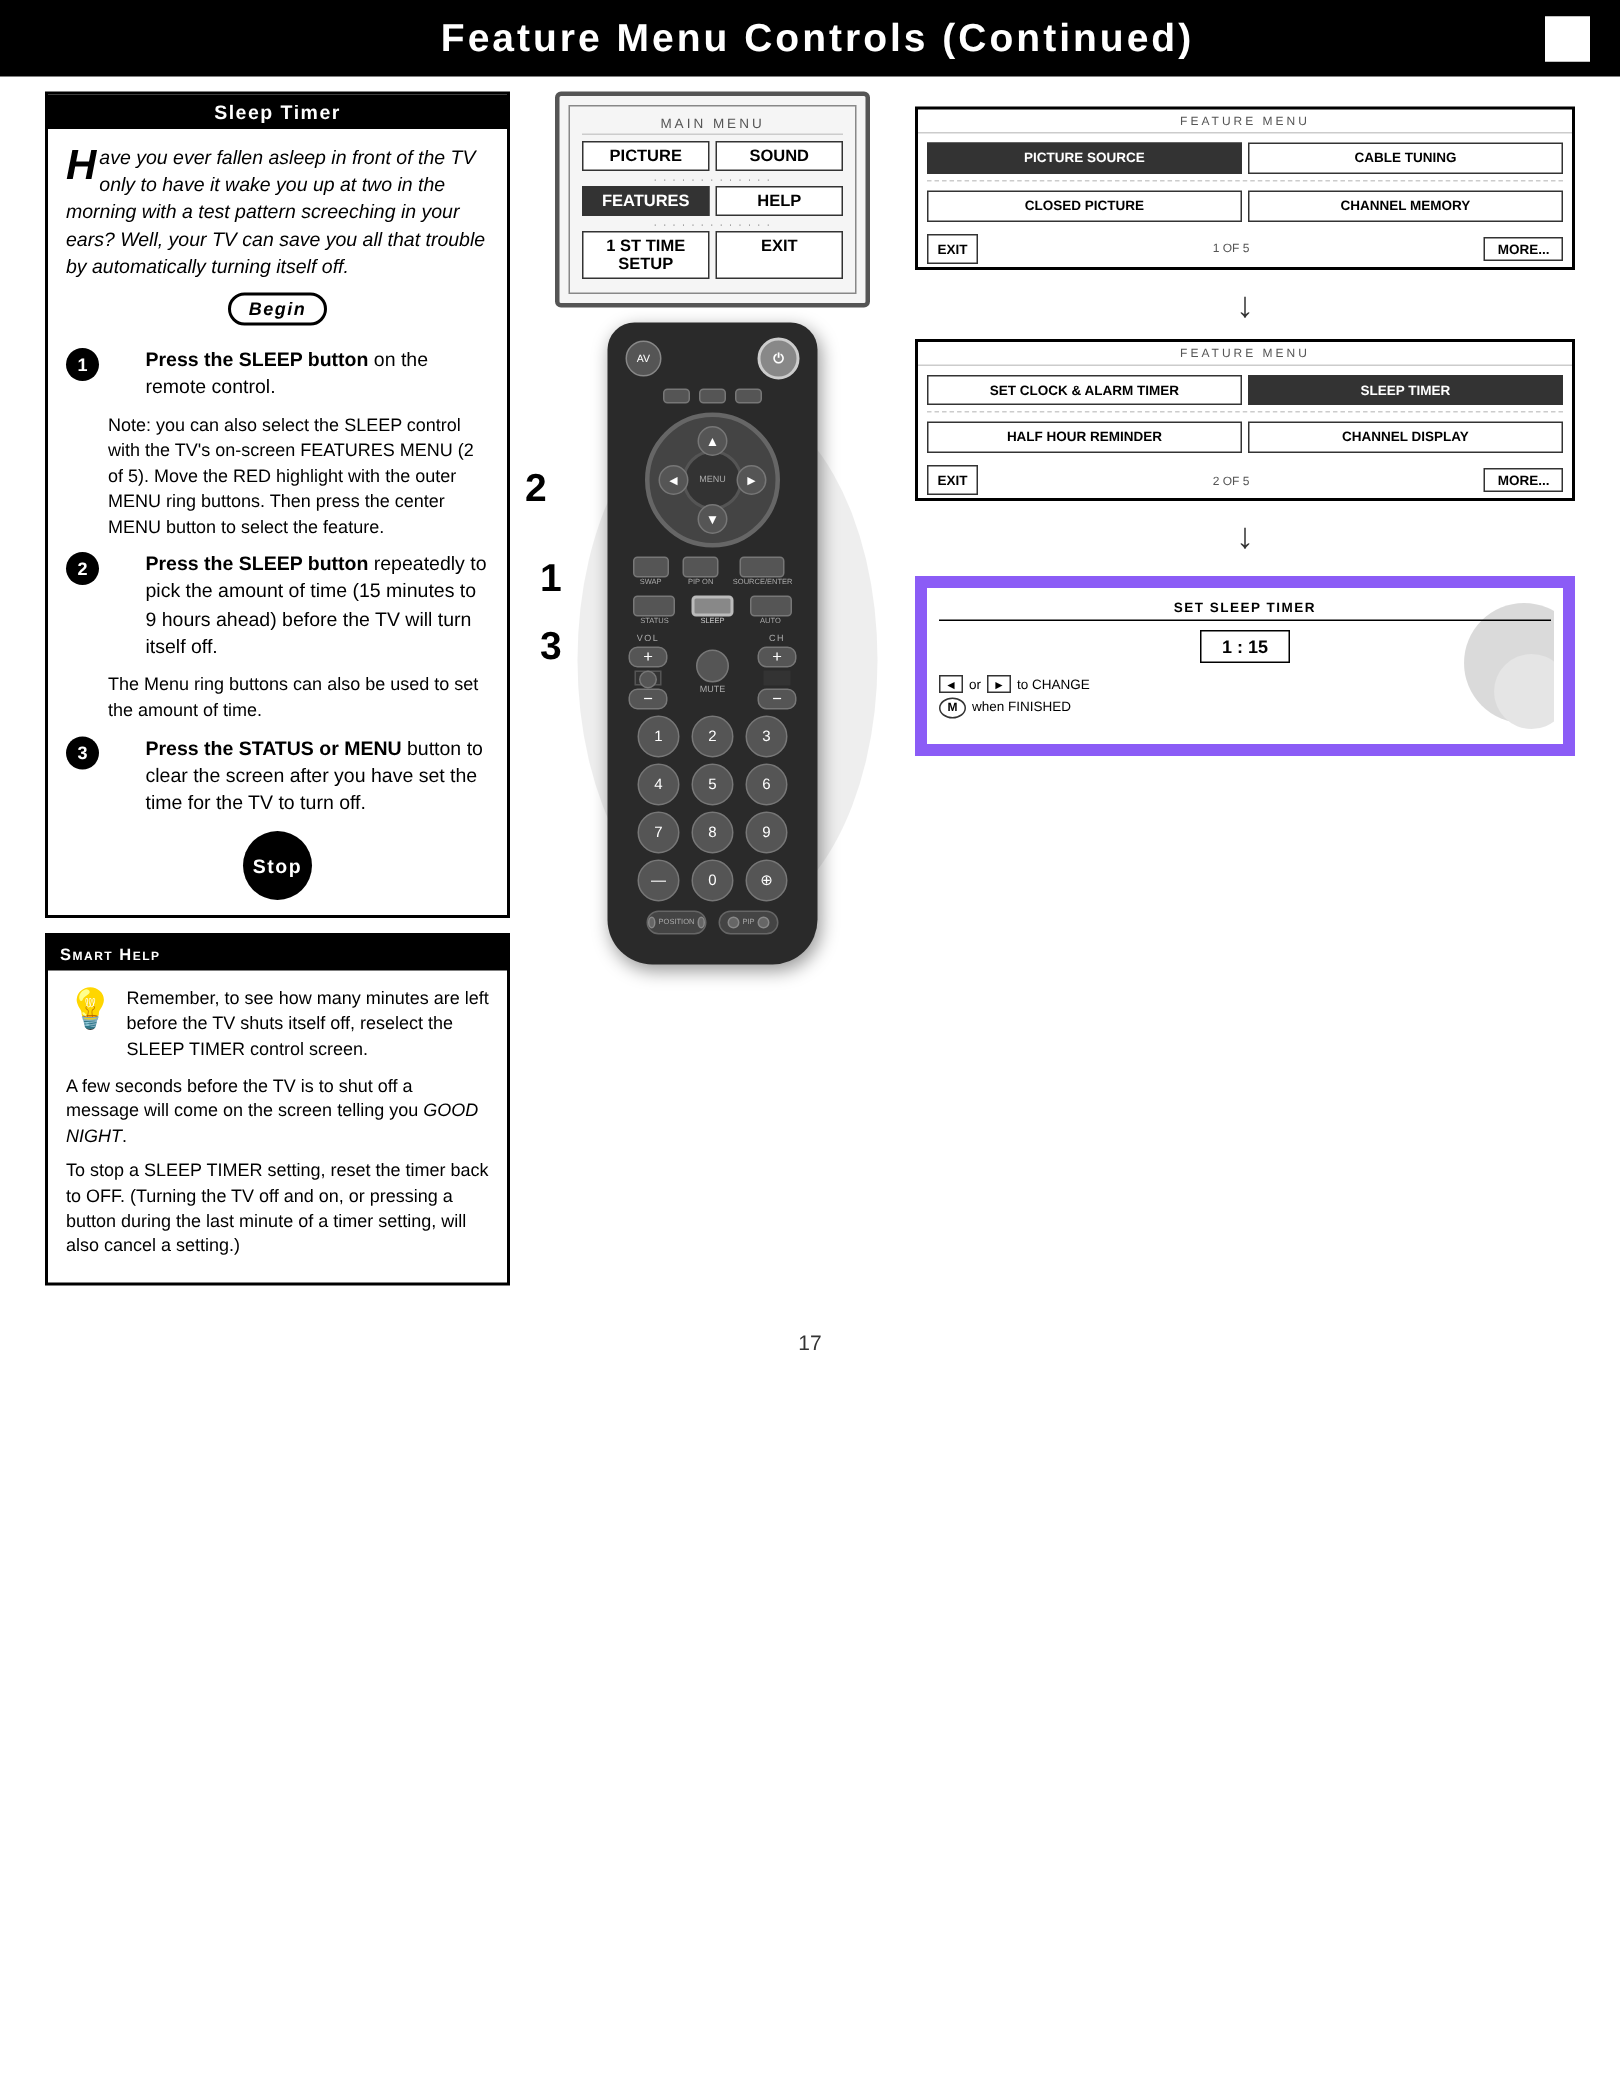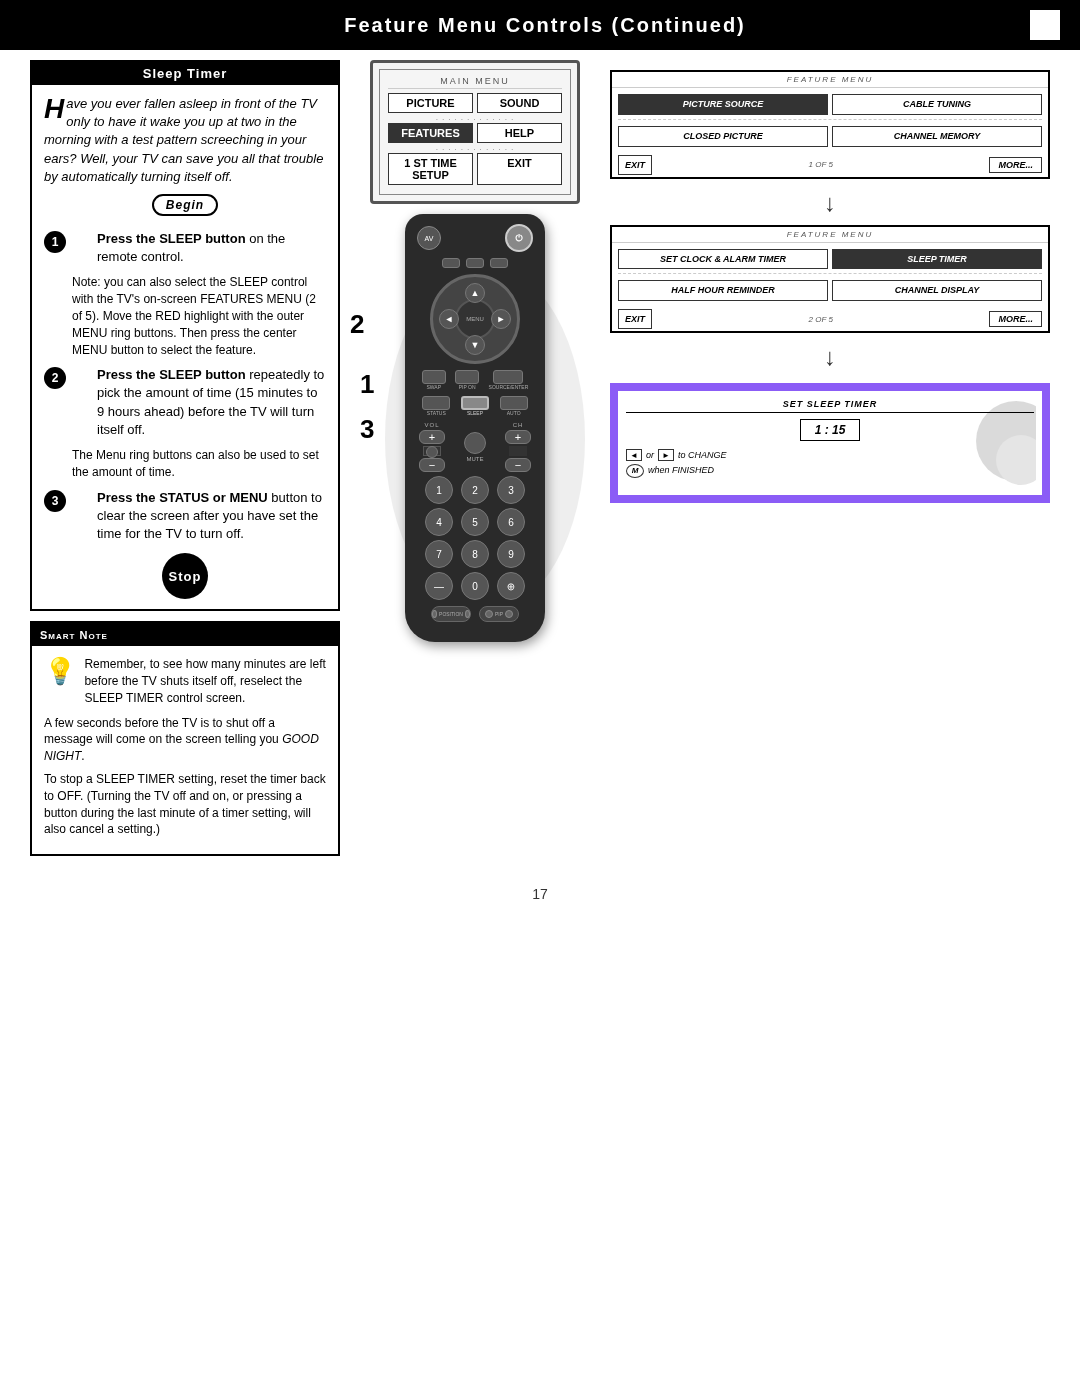--- a/index.html
+++ b/index.html
@@ -20,21 +20,21 @@
       font-size: 22px;
       font-weight: bold;
       letter-spacing: 1px;
       display: flex;
       align-items: center;
       justify-content: space-between;
     }
     .page-header-title {
       flex: 1;
       text-align: center;
-      font-size: 20px;
+      font-size: 26px;
       letter-spacing: 2px;
     }
     .page-header-box {
       width: 30px;
       height: 30px;
       border: 2px solid #fff;
       background: #fff;
     }
 
     .main-content {
@@ -441,21 +441,20 @@
       border: 1px solid #888;
     }
 
     
     .right-col {
       flex: 1;
       display: flex;
       flex-direction: column;
       gap: 8px;
       padding-top: 10px;
-      font-style: italic;
     }
 
     .feature-menu-panel {
       border: 2px solid #000;
       padding: 0;
       margin-bottom: 2px;
     }
     .feature-menu-label {
       font-size: 8px;
       letter-spacing: 2px;
@@ -661,21 +660,21 @@
           <div class="stop-circle">
             <span>Stop</span>
           </div>
         </div>
 
       </div>
     </div>
 
     <div class="smart-help-box">
       <div class="smart-help-header">
-        <span class="small-caps">Smart Note</span>
+        <span class="small-caps">Smart Help</span>
       </div>
       <div class="smart-help-body">
         <div class="smart-help-intro">
           <div class="lightbulb-icon">💡</div>
           <div class="smart-help-text">Remember,  to see how many minutes are left before the TV shuts itself off, reselect the SLEEP TIMER control screen.</div>
         </div>
         <div class="smart-help-para">
           <span>A few seconds before the TV is to shut off a message will come on the screen telling you </span><em>GOOD NIGHT</em><span>.</span>
         </div>
         <div class="smart-help-para">To stop a SLEEP TIMER setting, reset the timer back to OFF. (Turning the TV off and on, or pressing a button during the last minute of a timer setting, will also cancel a setting.)</div>

